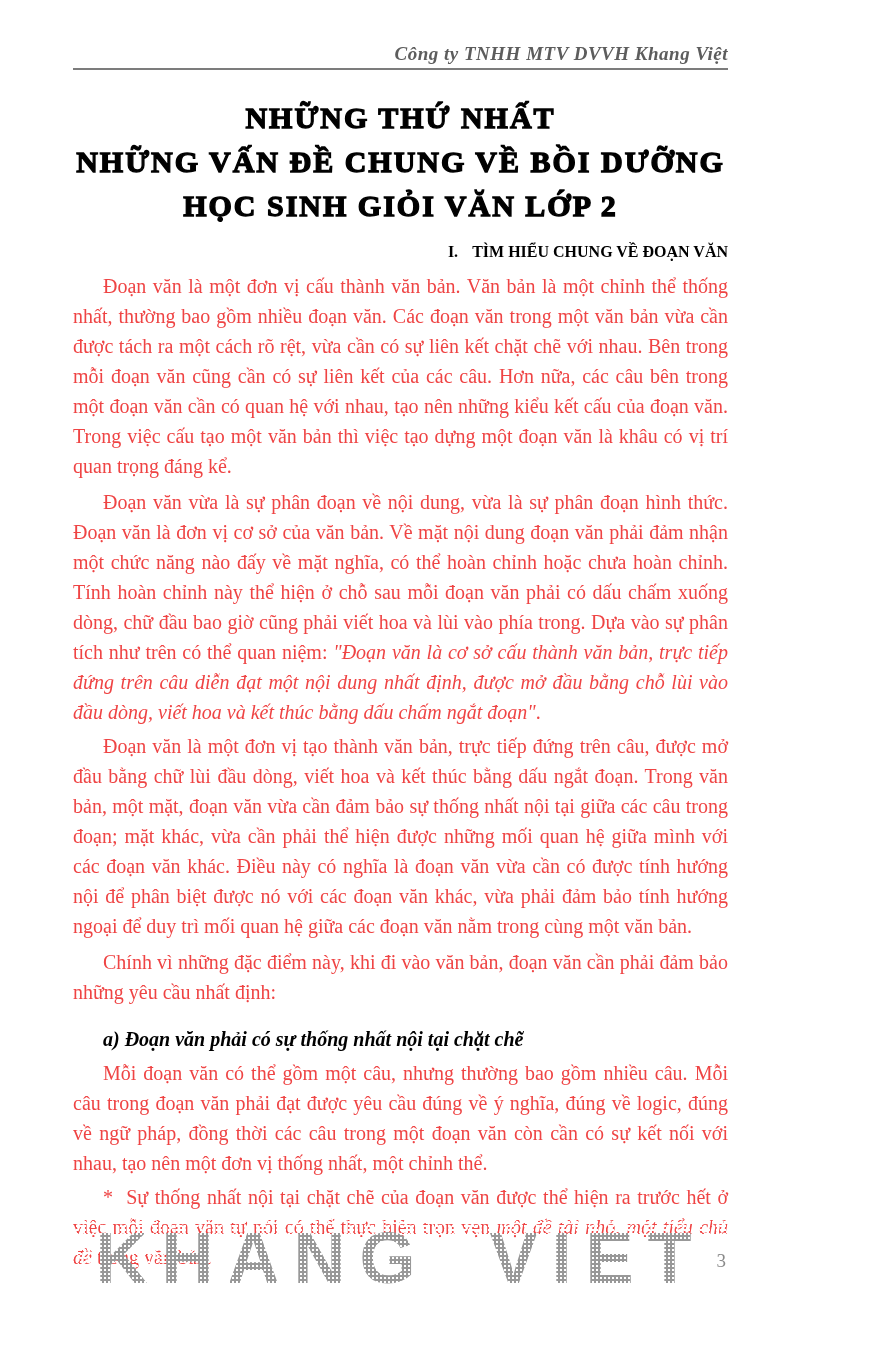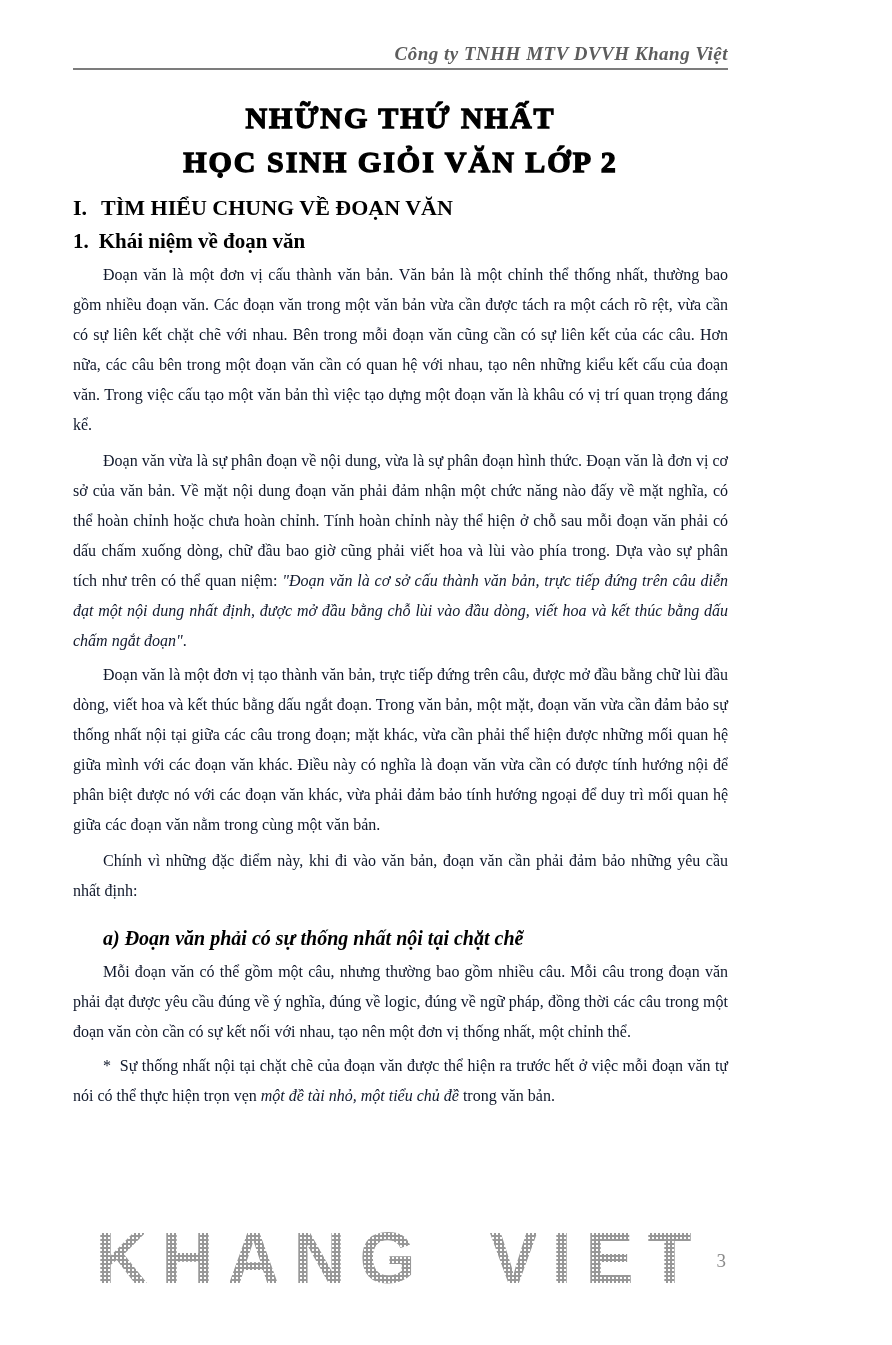--- a/index.html
+++ b/index.html
@@ -19,34 +19,34 @@
   .rule{border-bottom:2px solid #7c7c7c;margin-top:3px;}
 
   
   .part-title{
     text-align:center;margin-top:26px;font-family:"Liberation Serif", serif;
     font-weight:900;font-size:30px;line-height:44px;letter-spacing:2px;
     color:#000;-webkit-text-stroke:1.3px #000;
   }
 
   
-  .h-sec{margin-top:8px;font-size:22px;line-height:31px;font-weight:bold;color:#000;}
+  .h-sec{margin-top:8px;font-size:16px;line-height:31px;font-weight:bold;color:#000;text-align:right;}
   .h-sec .lbl{margin-right:14px;}
   .h-sub{margin-top:4px;font-size:21px;line-height:29px;font-weight:bold;color:#000;}
   .h-sub .lbl{margin-right:10px;}
   .h-sub2{margin-top:6px;}
   .h-subA{
     margin-top:17px;font-size:20px;line-height:30px;font-weight:bold;font-style:italic;
     text-indent:30px;color:#000;
   }
 
   
   p.body{
-    margin:4px 0 0;font-size:16px;line-height:30px;text-align:justify;
-    text-indent:30px;color:#0f172a;
+    margin:4px 0 0;font-size:20px;line-height:30px;text-align:justify;
+    text-indent:30px;color:#ef4444;
   }
   p.m6{margin-top:6px;}
   .italic{font-style:italic;}
 
   
   .watermark{
     position:absolute;left:73px;right:72px;top:1222px;text-align:center;
     font-family:"Liberation Sans", sans-serif;font-weight:900;font-size:72px;
     line-height:1;letter-spacing:14px;word-spacing:26px;color:#989898;
     white-space:nowrap;
@@ -67,26 +67,26 @@
 <div class="page">
   <div class="content">
 
     <div class="header">
       <div class="company">Công ty TNHH MTV DVVH Khang Việt</div>
       <div class="rule"></div>
     </div>
 
     <div class="part-title">
       <div>NHỮNG THỨ NHẤT</div>
+      <div>NHỮNG VẤN ĐỀ CHUNG VỀ BỒI DƯỠNG</div>
       <div>HỌC SINH GIỎI VĂN LỚP 2</div>
     </div>
 
     <div class="h-sec"><span class="lbl">I.</span><span>TÌM HIỂU CHUNG VỀ ĐOẠN VĂN</span></div>
 
-    <div class="h-sub"><span class="lbl">1.</span><span>Khái niệm về đoạn văn</span></div>
 
     <p class="body">Đoạn văn là một đơn vị cấu thành văn bản. Văn bản là một chỉnh thể thống nhất, thường bao gồm nhiều đoạn văn. Các đoạn văn trong một văn bản vừa cần được tách ra một cách rõ rệt, vừa cần có sự liên kết chặt chẽ với nhau. Bên trong mỗi đoạn văn cũng cần có sự liên kết của các câu. Hơn nữa, các câu bên trong một đoạn văn cần có quan hệ với nhau, tạo nên những kiểu kết cấu của đoạn văn. Trong việc cấu tạo một văn bản thì việc tạo dựng một đoạn văn là khâu có vị trí quan trọng đáng kể.</p>
 
     <p class="body m6"><span>Đoạn văn vừa là sự phân đoạn về nội dung, vừa là sự phân đoạn hình thức. Đoạn văn là đơn vị cơ sở của văn bản. Về mặt nội dung đoạn văn phải đảm nhận một chức năng nào đấy về mặt nghĩa, có thể hoàn chỉnh hoặc chưa hoàn chỉnh. Tính hoàn chỉnh này thể hiện ở chỗ sau mỗi đoạn văn phải có dấu chấm xuống dòng, chữ đầu bao giờ cũng phải viết hoa và lùi vào phía trong. Dựa vào sự phân tích như trên có thể quan niệm: </span><span class="italic">"Đoạn văn là cơ sở cấu thành văn bản, trực tiếp đứng trên câu diễn đạt một nội dung nhất định, được mở đầu bằng chỗ lùi vào đầu dòng, viết hoa và kết thúc bằng dấu chấm ngắt đoạn"</span><span>.</span></p>
 
 
     <p class="body">Đoạn văn là một đơn vị tạo thành văn bản, trực tiếp đứng trên câu, được mở đầu bằng chữ lùi đầu dòng, viết hoa và kết thúc bằng dấu ngắt đoạn. Trong văn bản, một mặt, đoạn văn vừa cần đảm bảo sự thống nhất nội tại giữa các câu trong đoạn; mặt khác, vừa cần phải thể hiện được những mối quan hệ giữa mình với các đoạn văn khác. Điều này có nghĩa là đoạn văn vừa cần có được tính hướng nội để phân biệt được nó với các đoạn văn khác, vừa phải đảm bảo tính hướng ngoại để duy trì mối quan hệ giữa các đoạn văn nằm trong cùng một văn bản.</p>
 
     <p class="body m6">Chính vì những đặc điểm này, khi đi vào văn bản, đoạn văn cần phải đảm bảo những yêu cầu nhất định:</p>
 

